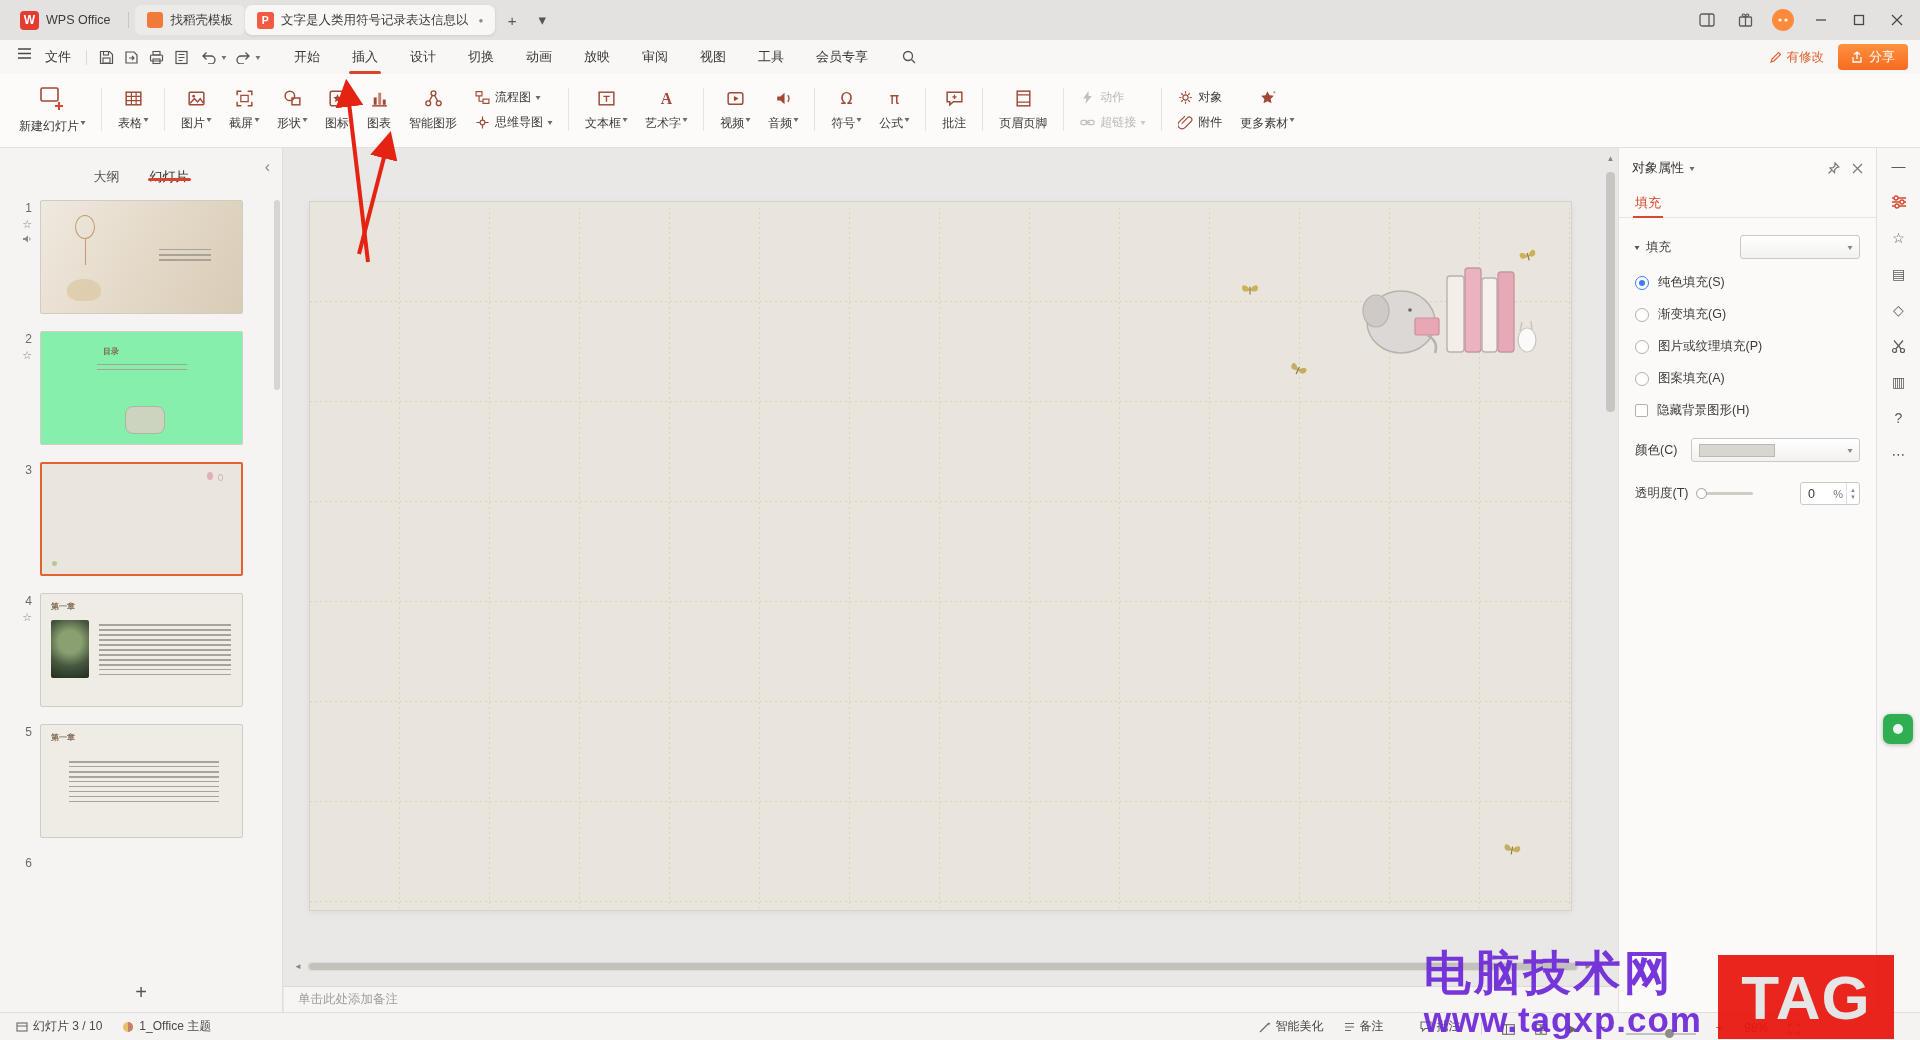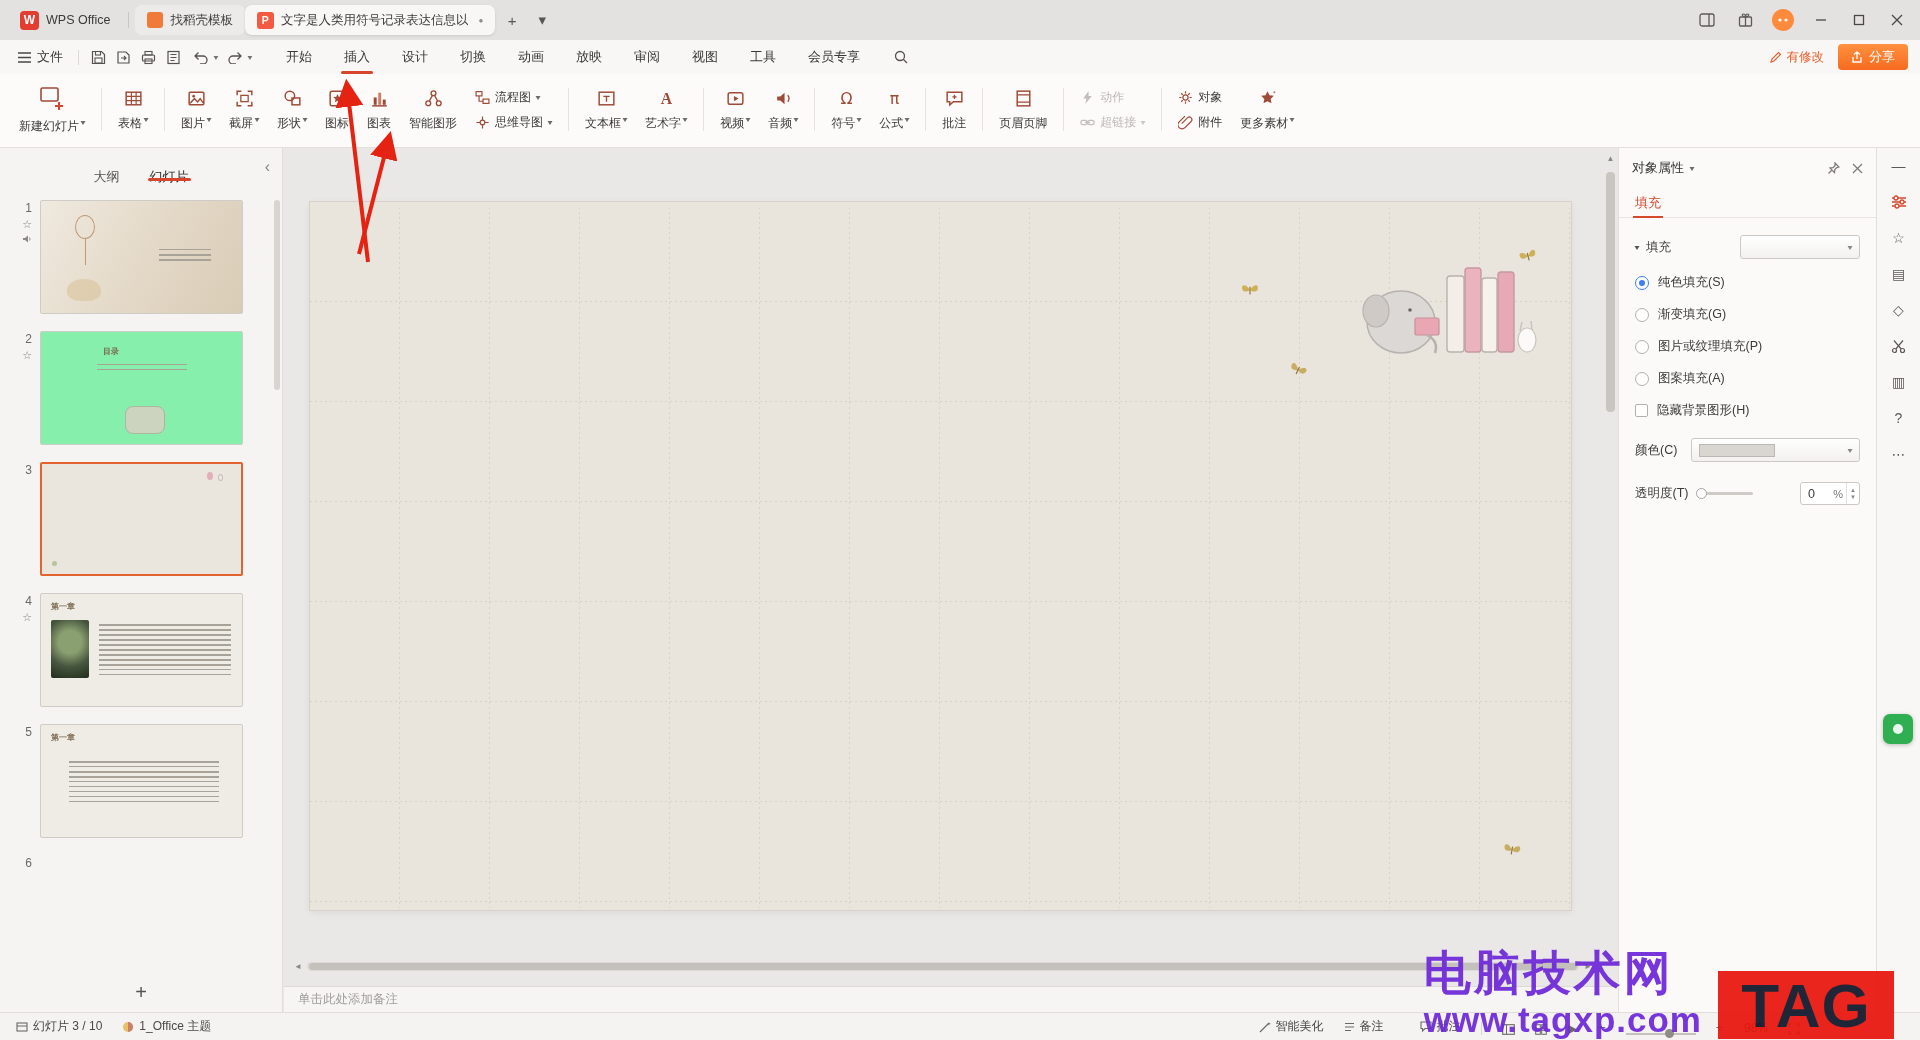--- a/index.html
+++ b/index.html
@@ -18,21 +18,21 @@
   .wpp-ico{width:17px;height:17px;border-radius:3px;background:#f25b41;color:#fff;font-size:10.5px;font-weight:bold;display:flex;align-items:center;justify-content:center}
   .tb-label{max-width:190px;overflow:hidden;text-overflow:ellipsis;white-space:nowrap}
   .mod-dot{color:#8f8d8a;font-size:8px;margin-left:3px}
   .tb-plus,.tb-caret{width:26px;height:26px;display:flex;align-items:center;justify-content:center;color:#555;font-size:15px;border-radius:4px;margin-left:4px}
   .tb-right{margin-left:auto;display:flex;align-items:center;gap:8px}
   .tb-icon{width:30px;height:26px;display:flex;align-items:center;justify-content:center;border-radius:4px}
   .ai-robot{width:22px;height:22px;border-radius:50%;background:#ff8a3c;display:flex;align-items:center;justify-content:center}
 
   
   .menubar{position:absolute;top:40px;left:0;right:0;height:34px;background:#f8f7f6;display:flex;align-items:center;padding:0 10px;font-size:13px;z-index:9}
-  .file-btn{display:flex;align-items:center;gap:6px;padding:0 8px}
+  .file-btn{display:flex;align-items:flex-start;gap:14px;padding:0 8px}
   .mb-sep{width:1px;height:15px;background:#ddd9d5;margin:0 7px}
   .qicon{width:25px;height:25px;display:flex;align-items:center;justify-content:center;border-radius:3px}
   .ur-group{display:flex;align-items:center;margin-left:2px}
   .mcaret{font-size:8px;color:#76736f;margin:0 2px 0 1px;transform:scaleX(1.2)}
   .mtabs{display:flex;margin-left:16px;height:34px}
   .mtab{padding:0 16px;display:flex;align-items:center;position:relative;cursor:default}
   .mtab.active::after{content:"";position:absolute;left:13px;right:13px;bottom:0;height:3px;background:#d6452c;border-radius:2px}
   .search-btn{margin-left:12px;width:26px;height:26px;display:flex;align-items:center;justify-content:center}
   .right-cluster{margin-left:auto;display:flex;align-items:center;gap:14px;padding-right:2px}
   .modified{color:#e0622d;font-size:12.5px;display:flex;gap:5px;align-items:center}
@@ -131,21 +131,21 @@
   .sb-right{margin-left:auto;display:flex;align-items:flex-end;gap:20px;margin-right:104px}
   .sb-vsep{width:1px;height:13px;background:#d8d5d1}
   .zoom-slider{width:70px;height:2px;background:#c6c3bf;position:relative}
   .zoom-knob{position:absolute;left:56%;top:-4px;width:9px;height:9px;border-radius:50%;background:#8f8c88}
 
   
   .watermark{position:absolute;right:26px;bottom:1px;display:flex;align-items:flex-end;gap:16px;z-index:60;pointer-events:none}
   .wm-text{color:#6d28d9;font-weight:bold;line-height:1.12;opacity:.93}
   .wm-l1{font-size:47px;letter-spacing:3px}
   .wm-l2{font-size:35px;letter-spacing:1px}
-  .wm-badge{width:176px;height:68px;background:#e8150d;color:#0f172a;font-size:62px;font-weight:bold;display:flex;align-items:center;justify-content:center;opacity:.93;letter-spacing:1px}
+  .wm-badge{width:176px;height:84px;background:#e8150d;color:#e5e5e5;font-size:62px;font-weight:bold;display:flex;align-items:center;justify-content:center;opacity:.93;letter-spacing:1px}
   .arrows{position:absolute;inset:0;z-index:70;pointer-events:none}
 </style>
 </head>
 <body>
 
 <div class="titlebar">
   <div class="tb-chip home">
     <span class="wps-logo">W</span>
     <span>WPS Office</span>
   </div>

